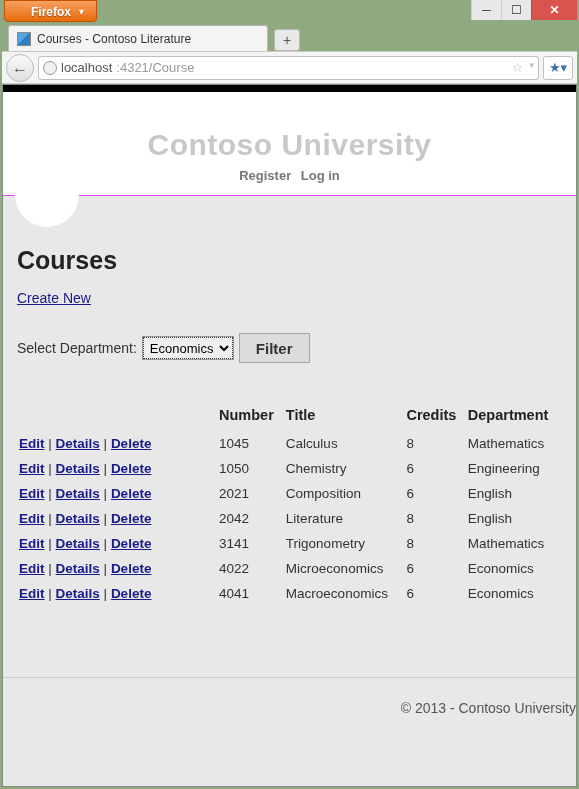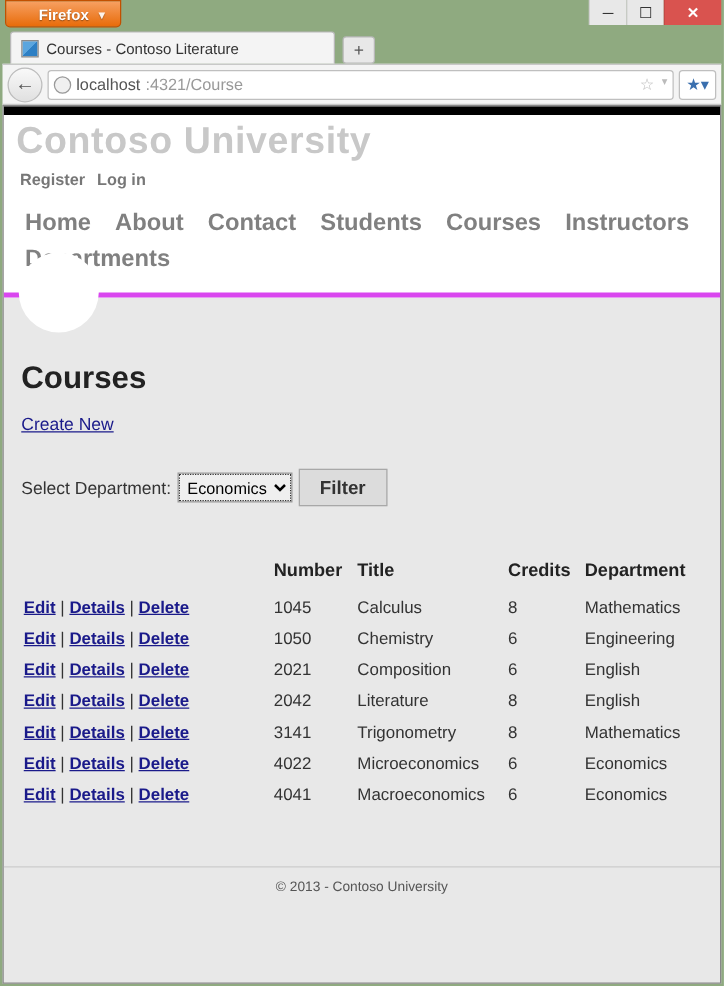--- a/index.html
+++ b/index.html
@@ -155,22 +155,23 @@
     top: 84px; left: 2px; right: 2px; bottom: 2px;
     background: #e8e8e8;
     border: 1px solid #888;
     overflow: hidden;
   }
   .blackbar {
     height: 7px; background: #000;
   }
   .header-white {
     background: #fff;
-    border-bottom: 4px solid #d946ef;
-    padding: 4px 10px 12px 10px;
+    border-bottom: 1px solid #d946ef;
+    padding: 36px 10px 12px 10px;
+    text-align: center;
     position: relative;
   }
   .brand {
     font-size: 30px;
     font-weight: 600;
     color: #c8c8c8;
     letter-spacing: 0.5px;
   }
   .account-links {
     margin-top: 6px;
@@ -247,24 +248,24 @@
     padding: 5px 2px;
     vertical-align: middle;
   }
   .actions a { color:#1a1a8a; text-decoration: underline; cursor:pointer;font-weight:bold; }
   .actions .sep { color:#333; }
   .footer {
     position: absolute;
     bottom: 70px;
     left: 0; right: 0;
     border-top: 1px solid #ccc;
-    text-align: center;
-    font-size: 11px;
+    text-align: right;
+    font-size: 14px;
     color: #555;
-    padding-top: 10px;
+    padding-top: 22px;
   }
 </style>
 </head>
 <body>
 
 <div class="window">
 
   <div class="firefox-btn">
     <span>Firefox</span>
     <span class="arrow">▼</span>
@@ -299,30 +300,20 @@
   </div>
 
   <div class="content">
     <div class="blackbar"></div>
 
     <div class="header-white">
       <div class="brand">Contoso University</div>
       <div class="account-links">
         <span>Register</span>
         <span>Log in</span>
-      </div>
-      <div class="mainnav">
-        <span>Home</span>
-        <span>About</span>
-        <span>Contact</span>
-        <span>Students</span>
-        <span>Courses</span>
-        <span>Instructors</span>
-        <br>
-        <span>Departments</span>
       </div>
       <div class="avatar-cut"></div>
     </div>
 
     <div class="page-body">
       <h2 class="page-title">Courses</h2>
       <a class="link">Create New</a>
 
       <div class="filter-row">
         <span>Select Department:</span>

